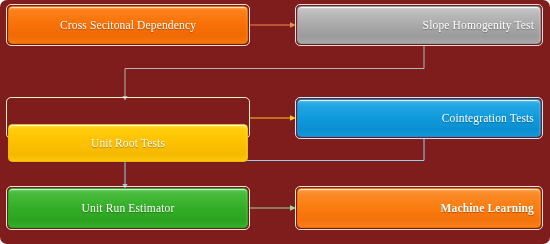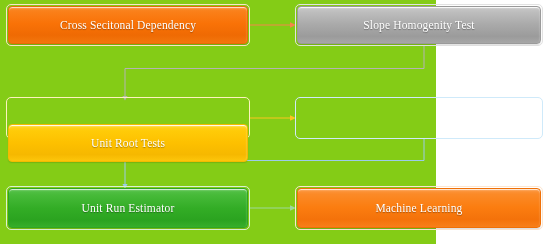--- a/index.html
+++ b/index.html
@@ -8,23 +8,24 @@
     background: #ffffff;
   }
   body {
     width: 550px;
     height: 244px;
     font-family: "Liberation Serif", serif;
     overflow: hidden;
   }
   #canvas {
     position: relative;
-    width: 436px;
+    width: 550px;
     height: 244px;
-    background: #84cc16;
+    background: #7f1d1d;
+    border-radius: 7px;
   }
   .node {
     position: absolute;
     box-sizing: border-box;
     display: flex;
     align-items: center;
     justify-content: center;
     border-radius: 4px;
     color: #ffffff;
     font-size: 11.5px;
@@ -33,21 +34,21 @@
     text-align: center;
   }
   .node .label {
     display: block;
     line-height: 1.1;
     padding: 0 6px;
   }
 
   
   .col-left  { left: 8px;   width: 240px; }
-  .col-right { left: 297px; width: 244px; }
+  .col-right { left: 297px; width: 244px; justify-content: flex-end; }
   .row-1 { top: 6px;   height: 38px; }
   .row-2 { top: 99px;  height: 38px; }
   .row-3 { top: 188px; height: 40px; }
 
   
   .fill-orange-dark {
     background: linear-gradient(to bottom,
         #f98a2a 0%, #fa7f18 14%, #f97207 46%, #ef6a03 78%, #f3760d 100%);
     border: 1px solid #e96a06;
     box-shadow:
@@ -58,20 +59,21 @@
   }
   .fill-orange-light {
     background: linear-gradient(to bottom,
         #fb9742 0%, #fb8a27 14%, #fb7d10 48%, #f4720a 80%, #f87f1a 100%);
     border: 1px solid #ef7007;
     box-shadow:
       inset 0 1px 0 rgba(255,255,255,0.6),
       inset 0 3px 2px -2px rgba(255,255,255,0.5),
       inset -2px 0 2px -2px rgba(255,255,255,0.35),
       0 1px 1px rgba(0,0,0,0.14);
+    font-weight: bold;
   }
   .fill-gray {
     background: linear-gradient(to bottom,
         #c9c9c9 0%, #bcbcbc 16%, #a9a9a9 50%, #9b9b9b 82%, #a7a7a7 100%);
     border: 1px solid #9a9a9a;
     box-shadow:
       inset 0 1px 0 rgba(255,255,255,0.75),
       inset 0 3px 2px -2px rgba(255,255,255,0.55),
       inset -2px 0 2px -2px rgba(255,255,255,0.45),
       0 1px 1px rgba(0,0,0,0.12);
@@ -170,20 +172,23 @@
   <div class="node fill-gray col-right row-1">
     <span class="label">Slope Homogenity Test</span>
   </div>
 
   <div class="rim rim-yellow col-left row-2" style="left:6px;top:97px;width:244px;height:42px;"></div>
   <div class="node fill-yellow col-left row-2">
     <span class="label">Unit Root Tests</span>
   </div>
 
   <div class="rim rim-blue col-right row-2" style="left:295px;top:97px;width:248px;height:42px;"></div>
+  <div class="node fill-blue col-right row-2">
+    <span class="label">Cointegration Tests</span>
+  </div>
 
   <div class="rim rim-green col-left row-3" style="left:6px;top:186px;width:244px;height:44px;"></div>
   <div class="node fill-green col-left row-3">
     <span class="label">Unit Run Estimator</span>
   </div>
 
   <div class="rim rim-orange-light col-right row-3" style="left:295px;top:186px;width:248px;height:44px;"></div>
   <div class="node fill-orange-light col-right row-3">
     <span class="label">Machine Learning</span>
   </div>

